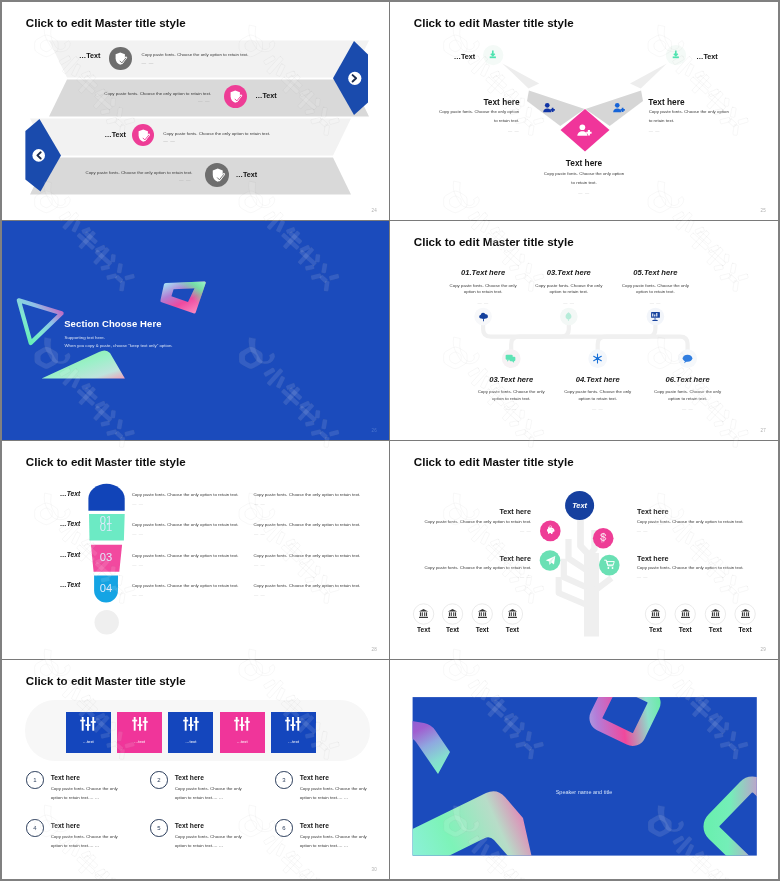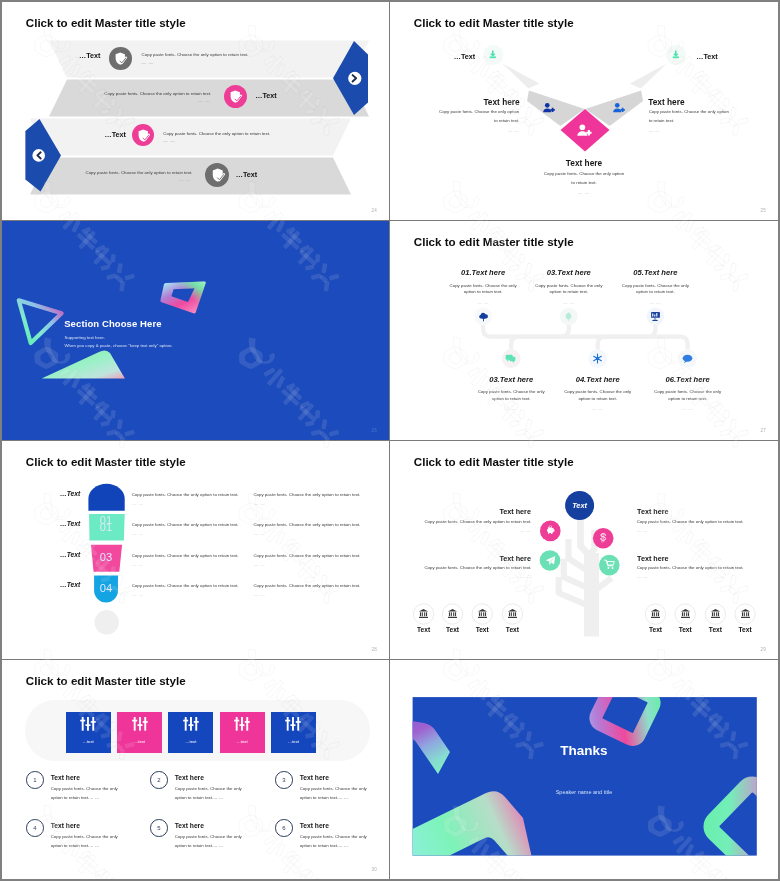--- a/index.html
+++ b/index.html
@@ -707,21 +707,20 @@
 
        <g transform="rotate(26 235 50.4)">
          <rect x="211.5" y="26.9" width="47" height="47" rx="7" fill="none" stroke="url(#g8c)" stroke-width="13"></rect>
        </g>
 
        <g transform="rotate(44 363 166)">
          <rect x="331" y="134" width="64" height="64" rx="9" fill="none" stroke="url(#g8d)" stroke-width="16"></rect>
        </g>
      </g>
    </svg>
-   <div class="s8t1">Thanks</div>
    <div class="s8s">Speaker name and title</div>
  </div>
       </div>
 </div>
 <svg id="watermark" width="776" height="877" viewBox="0 0 776 877">
   <defs>
     <g id="wm-tile">
       <g fill="rgba(255,255,255,0.11)" stroke="rgba(120,120,120,0.07)" stroke-linejoin="round" stroke-linecap="round">
         <g transform="translate(0,0) scale(0.345)" stroke-width="2.4">
           <path d="M11 37 Q11 29 20 25 L36 16 Q45 11 54 16 L70 25 Q79 29 79 37 L79 53

